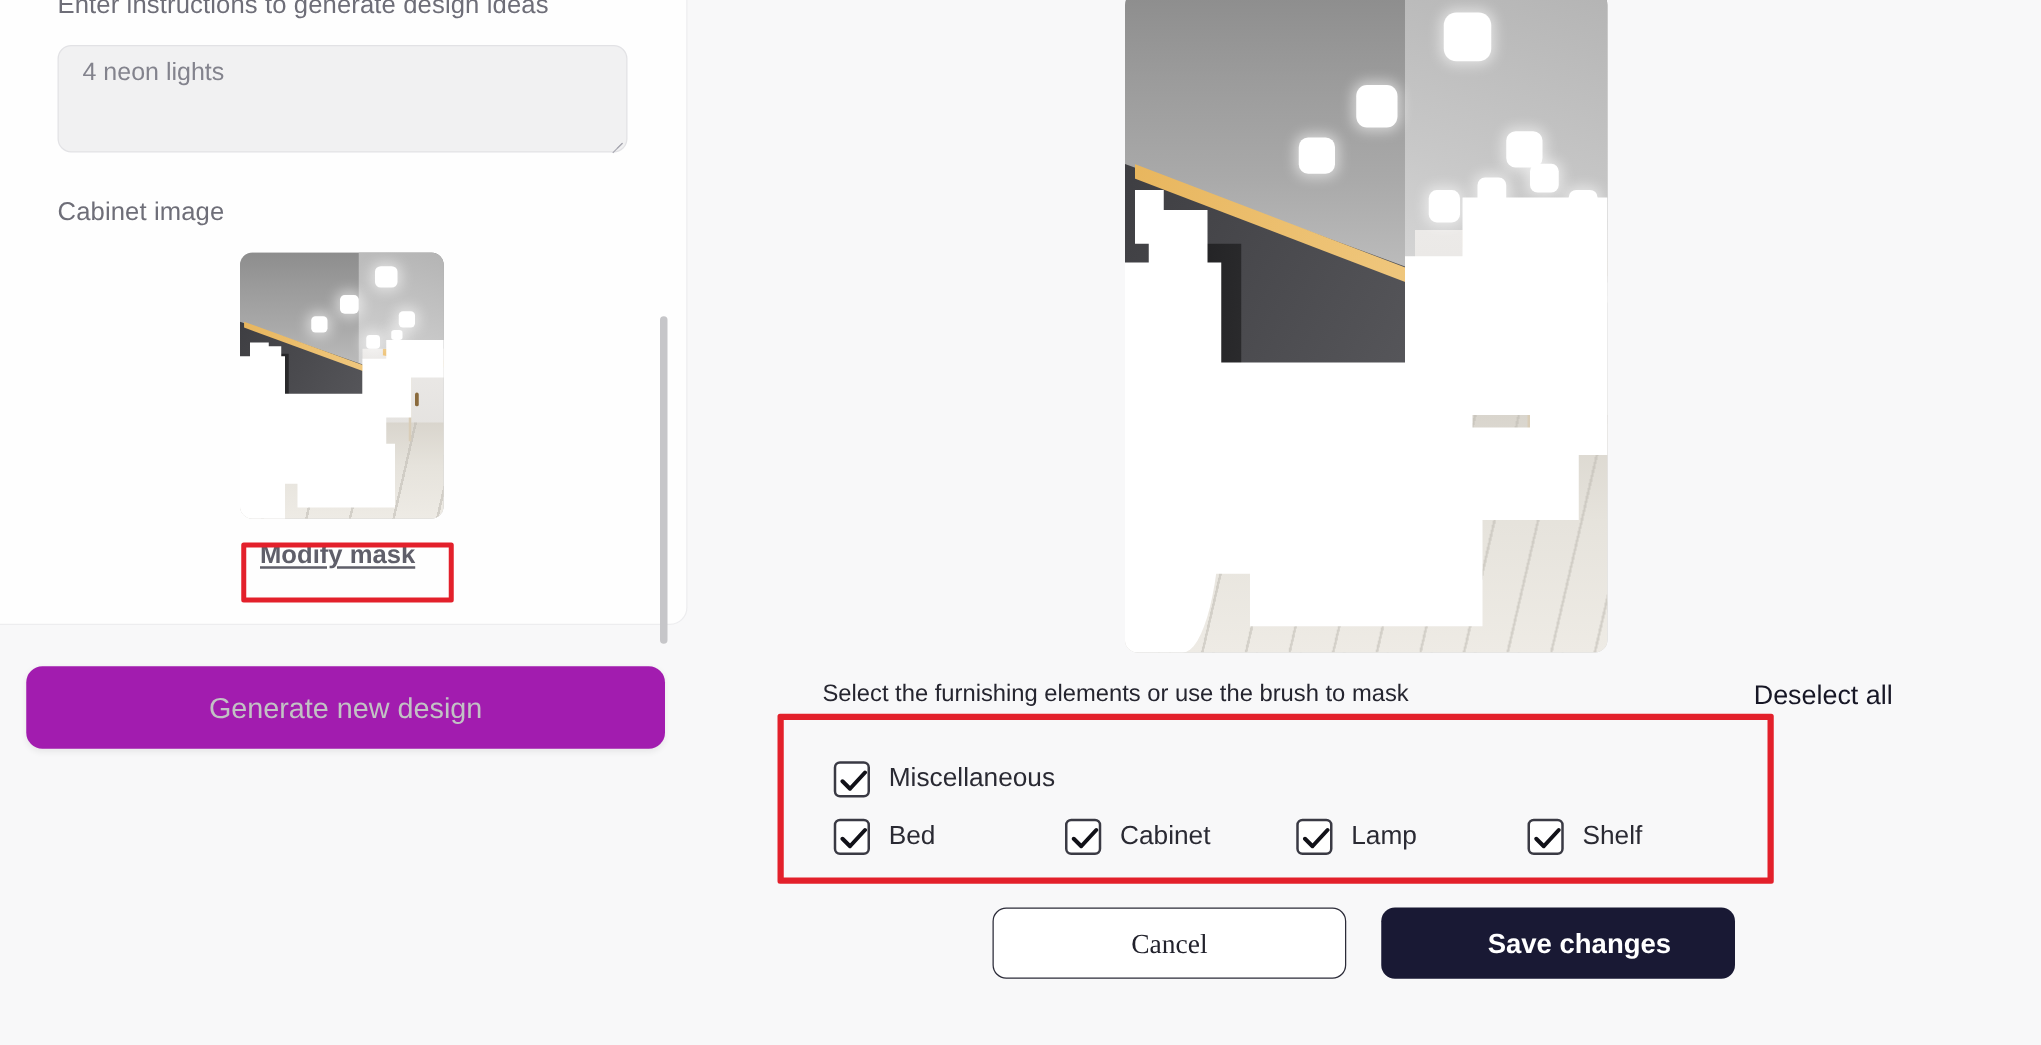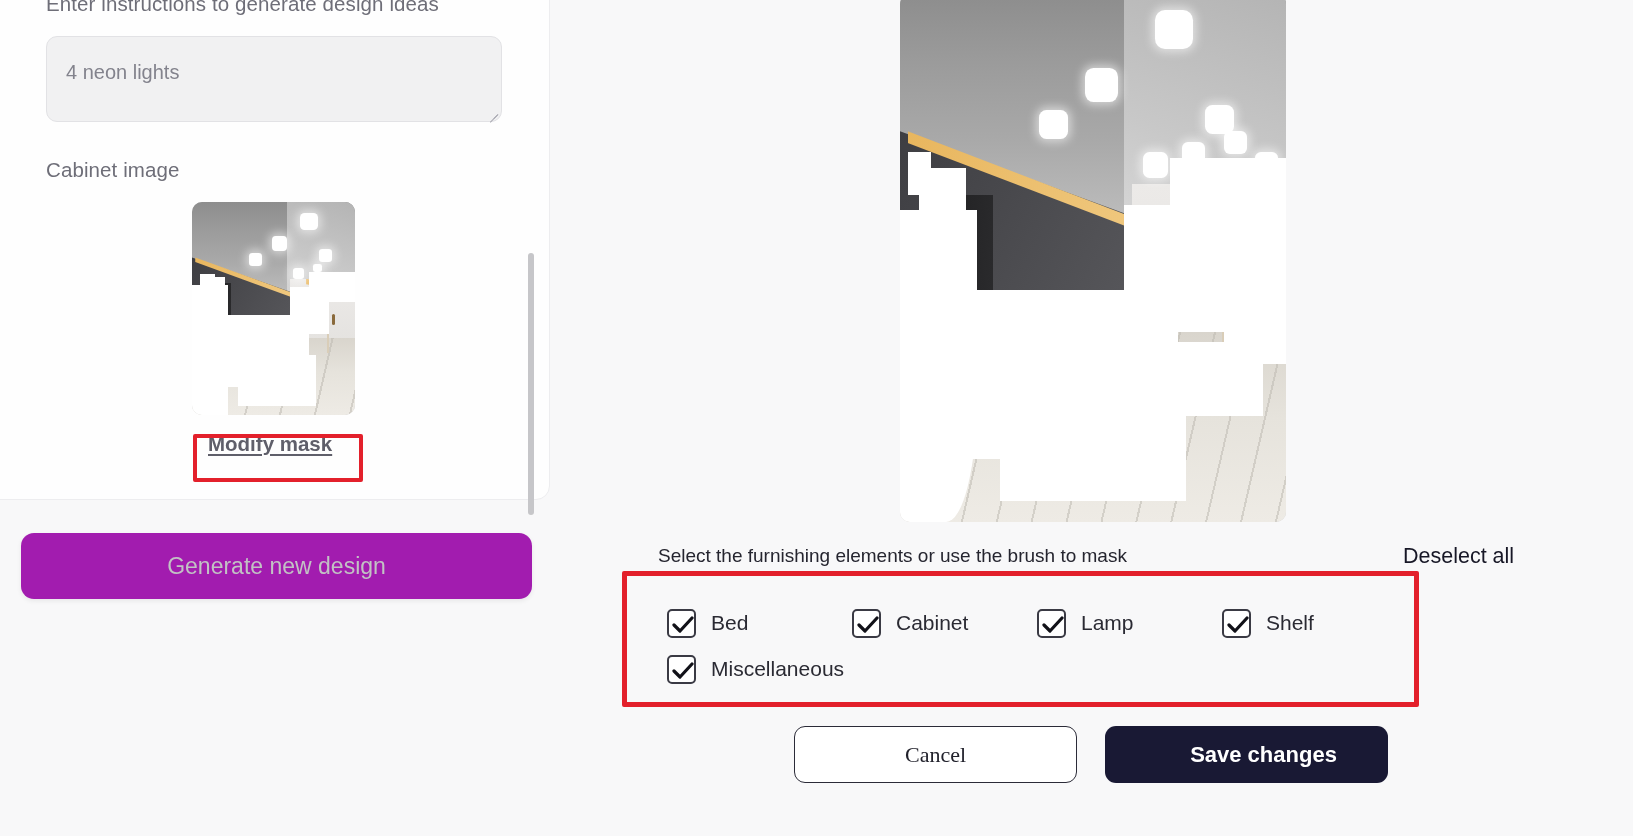--- a/index.html
+++ b/index.html
@@ -58,21 +58,21 @@
     top: 36px;
     width: 456px;
     height: 86px;
     background: #f1f1f2;
     border: 1px solid #e2e2e5;
     border-radius: 11px;
     box-sizing: border-box;
     font-family: "Liberation Sans", sans-serif;
     font-size: 20px;
     color: #83838d;
-    padding: 24px 19px;
+    padding: 10px 19px;
     resize: none;
     outline: none;
     overflow: hidden;
   }
   .resize-grip {
     position: absolute;
     left: 487px;
     top: 105px;
     width: 11px;
     height: 11px;
@@ -467,70 +467,70 @@
   </div>
 
   <div class="select-label">Select the furnishing elements or use the brush to mask</div>
 
   <div class="deselect-all">Deselect all</div>
 
   <div class="checkbox-area">
     <div class="checks-grid">
 
       <div class="check-row">
-
-        <label class="check-item">
-          <span class="cb">
-            <svg width="22" height="20" viewBox="0 0 22 20">
-              <path d="M2 10 L8 16 L20 3" stroke="#111118" stroke-width="3.2" fill="none" stroke-linecap="round" stroke-linejoin="round"></path>
-            </svg>
-          </span>
-          <span class="cb-label">Bed</span>
-        </label>
-
-        <label class="check-item">
-          <span class="cb">
-            <svg width="22" height="20" viewBox="0 0 22 20">
-              <path d="M2 10 L8 16 L20 3" stroke="#111118" stroke-width="3.2" fill="none" stroke-linecap="round" stroke-linejoin="round"></path>
-            </svg>
-          </span>
-          <span class="cb-label">Cabinet</span>
-        </label>
-
-        <label class="check-item">
-          <span class="cb">
-            <svg width="22" height="20" viewBox="0 0 22 20">
-              <path d="M2 10 L8 16 L20 3" stroke="#111118" stroke-width="3.2" fill="none" stroke-linecap="round" stroke-linejoin="round"></path>
-            </svg>
-          </span>
-          <span class="cb-label">Lamp</span>
-        </label>
-
-        <label class="check-item">
-          <span class="cb">
-            <svg width="22" height="20" viewBox="0 0 22 20">
-              <path d="M2 10 L8 16 L20 3" stroke="#111118" stroke-width="3.2" fill="none" stroke-linecap="round" stroke-linejoin="round"></path>
-            </svg>
-          </span>
-          <span class="cb-label">Shelf</span>
-        </label>
-
-      </div>
-
-      <div class="check-row">
         <label class="check-item">
           <span class="cb">
             <svg width="22" height="20" viewBox="0 0 22 20">
               <path d="M2 10 L8 16 L20 3" stroke="#111118" stroke-width="3.2" fill="none" stroke-linecap="round" stroke-linejoin="round"></path>
             </svg>
           </span>
           <span class="cb-label">Miscellaneous</span>
         </label>
       </div>
 
+      <div class="check-row">
+
+        <label class="check-item">
+          <span class="cb">
+            <svg width="22" height="20" viewBox="0 0 22 20">
+              <path d="M2 10 L8 16 L20 3" stroke="#111118" stroke-width="3.2" fill="none" stroke-linecap="round" stroke-linejoin="round"></path>
+            </svg>
+          </span>
+          <span class="cb-label">Bed</span>
+        </label>
+
+        <label class="check-item">
+          <span class="cb">
+            <svg width="22" height="20" viewBox="0 0 22 20">
+              <path d="M2 10 L8 16 L20 3" stroke="#111118" stroke-width="3.2" fill="none" stroke-linecap="round" stroke-linejoin="round"></path>
+            </svg>
+          </span>
+          <span class="cb-label">Cabinet</span>
+        </label>
+
+        <label class="check-item">
+          <span class="cb">
+            <svg width="22" height="20" viewBox="0 0 22 20">
+              <path d="M2 10 L8 16 L20 3" stroke="#111118" stroke-width="3.2" fill="none" stroke-linecap="round" stroke-linejoin="round"></path>
+            </svg>
+          </span>
+          <span class="cb-label">Lamp</span>
+        </label>
+
+        <label class="check-item">
+          <span class="cb">
+            <svg width="22" height="20" viewBox="0 0 22 20">
+              <path d="M2 10 L8 16 L20 3" stroke="#111118" stroke-width="3.2" fill="none" stroke-linecap="round" stroke-linejoin="round"></path>
+            </svg>
+          </span>
+          <span class="cb-label">Shelf</span>
+        </label>
+
+      </div>
+
     </div>
     <div class="redbox-checks"></div>
   </div>
 
   <button class="btn-cancel">Cancel</button>
 
   <button class="btn-save">Save changes</button>
 </div>
 
 </body></html>

